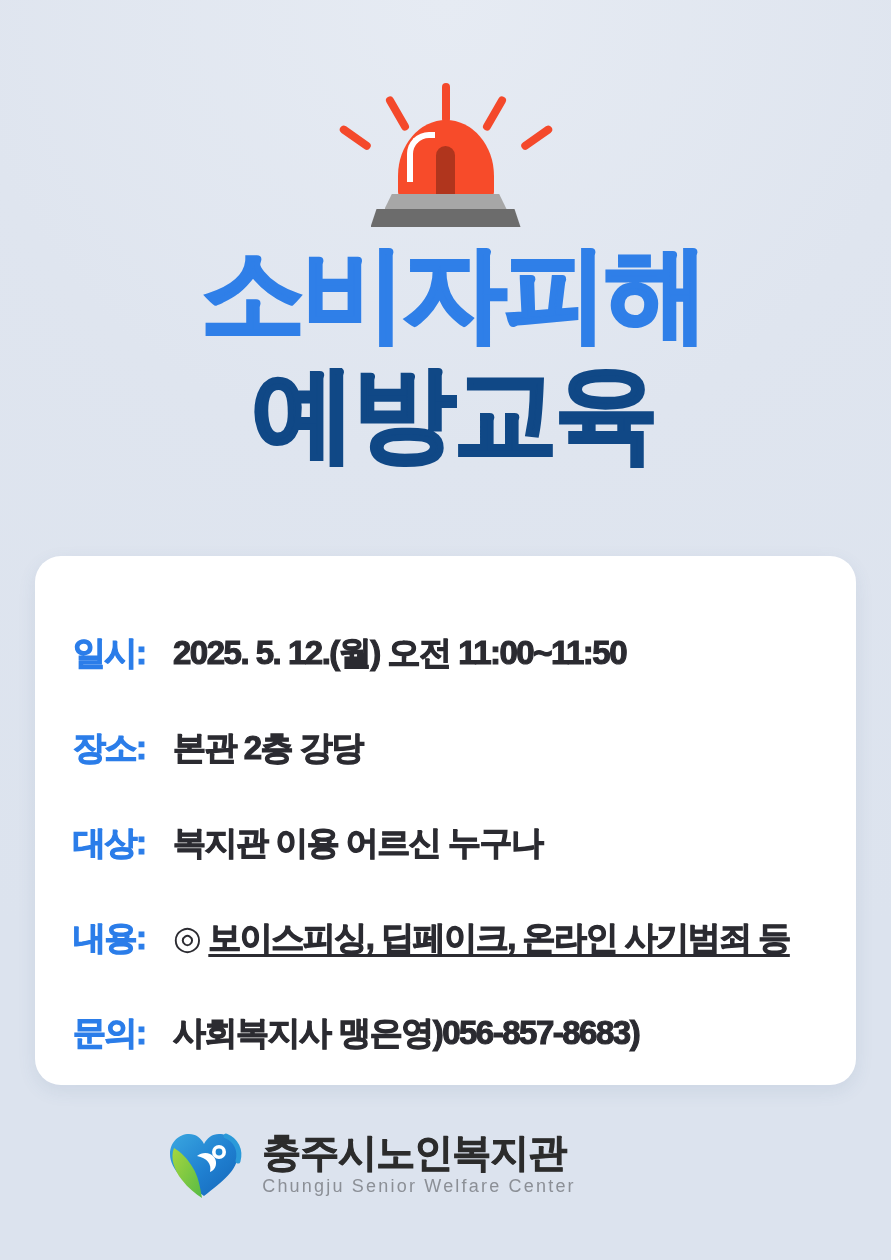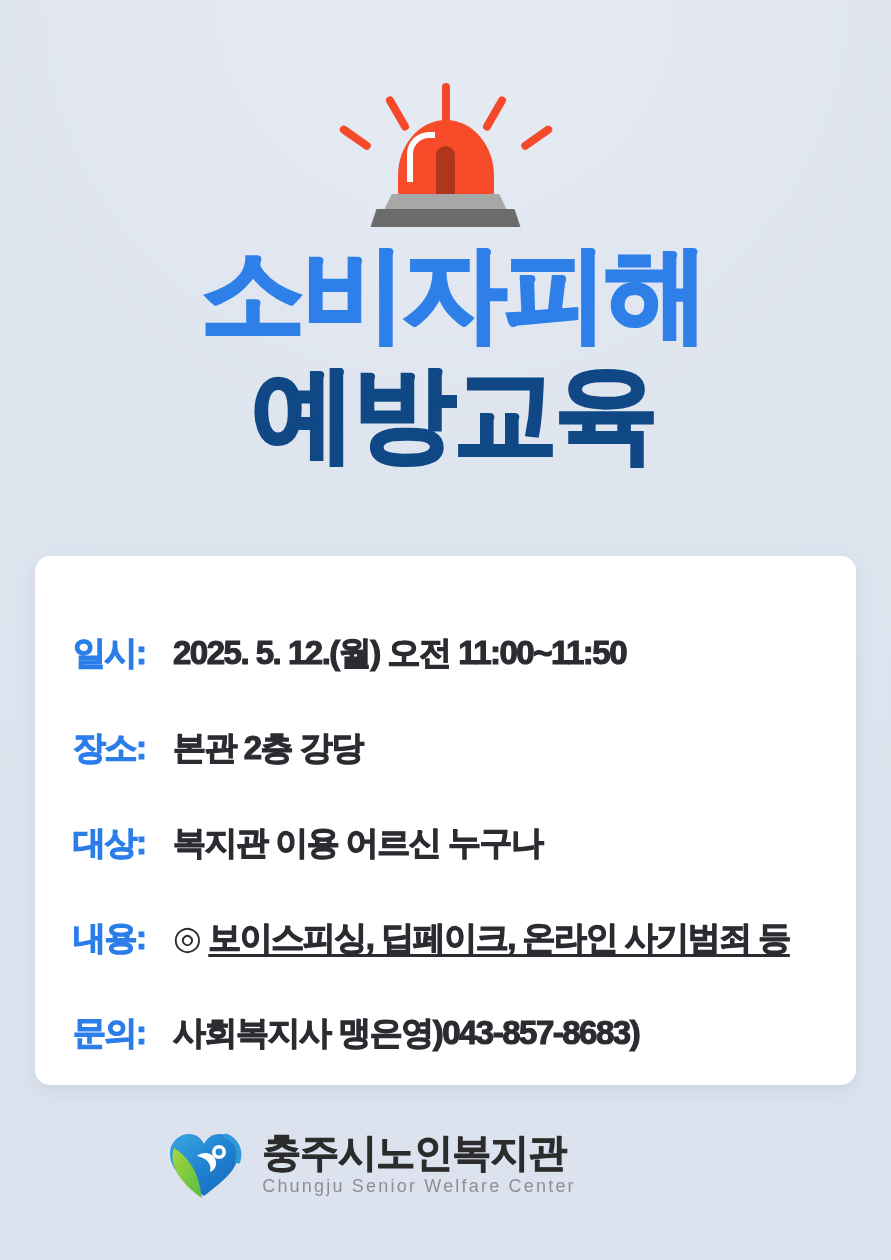--- a/index.html
+++ b/index.html
@@ -131,21 +131,21 @@
 
   
   .card {
     position: absolute;
     left: 35px;
     top: 556px;
     width: 821px;
     height: 529px;
     box-sizing: border-box;
     background: #ffffff;
-    border-radius: 15px;
+    border-radius: 26px;
     box-shadow: 0 6px 18px rgba(70, 95, 135, 0.10);
     padding: 42px 0 0 0;
   }
   .info-row {
     display: flex;
     align-items: baseline;
     height: 95px;
     padding-left: 38px;
     box-sizing: border-box;
   }
@@ -261,21 +261,21 @@
 
     <div class="info-row">
       <div class="info-label">내용:</div>
       <div class="info-value underlined">
         <span class="bullet-mark">◎</span><span class="u">보이스피싱, 딥페이크, 온라인 사기범죄 등</span>
       </div>
     </div>
 
     <div class="info-row">
       <div class="info-label">문의:</div>
-      <div class="info-value">사회복지사 맹은영)043-857-8683)</div>
+      <div class="info-value">사회복지사 맹은영)056-857-8683)</div>
     </div>
 
   </div>
 
   <div class="footer">
     <svg class="logo-mark" viewBox="0 0 82 76">
       <defs>
         <linearGradient id="blueGrad" x1="0" y1="0" x2="1" y2="1">
           <stop offset="0%" stop-color="#3aa7e0"></stop>
           <stop offset="55%" stop-color="#1f7fd0"></stop>

